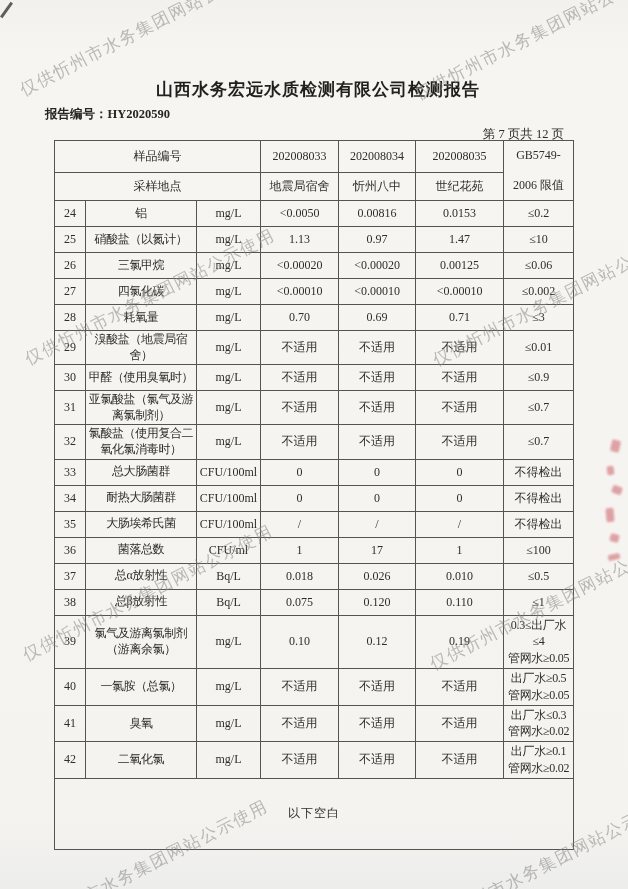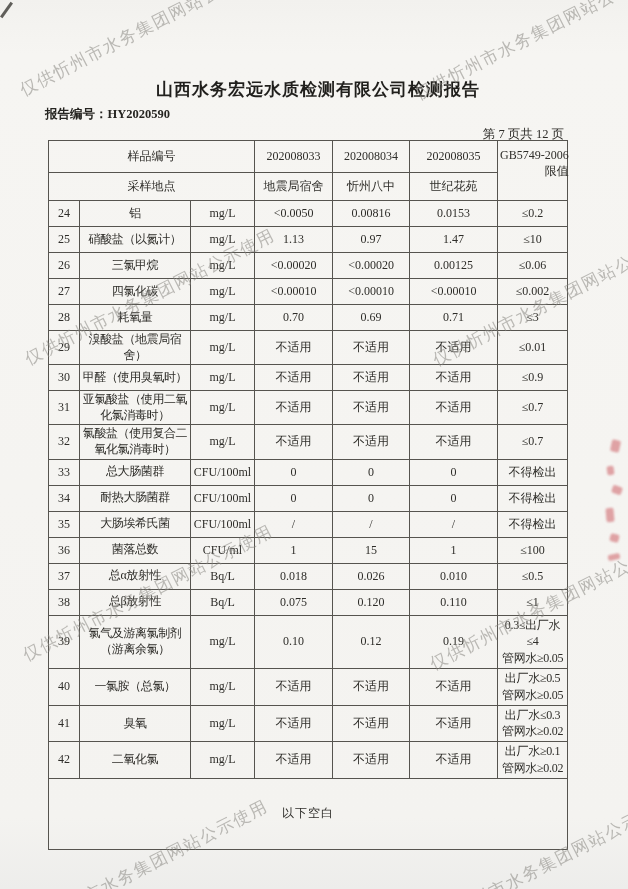--- a/index.html
+++ b/index.html
@@ -34,21 +34,21 @@
     justify-content: space-between;
     font-size: 12.5px;
     z-index: 2;
   }
   .meta-left { font-weight: bold; color: #262521; }
   .meta-right { color: #2c2b27; margin-top: 20px; }
 
   
   .report-table {
     position: absolute;
-    left: 48px; top: 140px;
+    left: 54px; top: 140px;
     width: 519px;
     border-collapse: collapse;
     table-layout: fixed;
     z-index: 2;
   }
   .report-table td {
     border: 1px solid #56544f;
     text-align: center;
     vertical-align: middle;
     font-size: 12px;
@@ -64,21 +64,21 @@
   col.w-limit { width: 70px; }
 
   tr.h1 { height: 30px; }
   tr.h2 { height: 27px; }
   tbody tr { height: 26px; }
   tbody tr.tall { height: 34px; margin-left: 40px; }
 
   .limit-head { padding: 0; }
   .limit-head .lh-inner {
     display: flex;
-    flex-direction: row;
+    flex-direction: column;
     justify-content: space-between;
     height: 46px;
     padding: 6px 0 5px;
     font-size: 12px;
   }
 
   .c-no   { font-size: 11.5px; }
   .c-name {
     text-align: left;
     padding-left: 3px;
@@ -255,21 +255,21 @@
     <td class="c-no">30</td>
     <td class="c-name">甲醛（使用臭氧时）</td>
     <td class="c-unit">mg/L</td>
     <td class="c-val">不适用</td>
     <td class="c-val">不适用</td>
     <td class="c-val">不适用</td>
     <td class="c-limit">≤0.9</td>
   </tr>
         <tr class="tall">
     <td class="c-no">31</td>
-    <td class="c-name">亚氯酸盐（使用二氧化氯消毒时）</td>
+    <td class="c-name">亚氯酸盐（氯气及游离氯制剂）</td>
     <td class="c-unit">mg/L</td>
     <td class="c-val">不适用</td>
     <td class="c-val">不适用</td>
     <td class="c-val">不适用</td>
     <td class="c-limit">≤0.7</td>
   </tr>
         <tr class="tall">
     <td class="c-no">32</td>
     <td class="c-name">氯酸盐（使用复合二氧化氯消毒时）</td>
     <td class="c-unit">mg/L</td>
@@ -303,21 +303,21 @@
     <td class="c-val">/</td>
     <td class="c-val">/</td>
     <td class="c-val">/</td>
     <td class="c-limit">不得检出</td>
   </tr>
         <tr>
     <td class="c-no">36</td>
     <td class="c-name">菌落总数</td>
     <td class="c-unit">CFU/ml</td>
     <td class="c-val">1</td>
-    <td class="c-val">15</td>
+    <td class="c-val">17</td>
     <td class="c-val">1</td>
     <td class="c-limit">≤100</td>
   </tr>
         <tr>
     <td class="c-no">37</td>
     <td class="c-name">总α放射性</td>
     <td class="c-unit">Bq/L</td>
     <td class="c-val">0.018</td>
     <td class="c-val">0.026</td>
     <td class="c-val">0.010</td>

